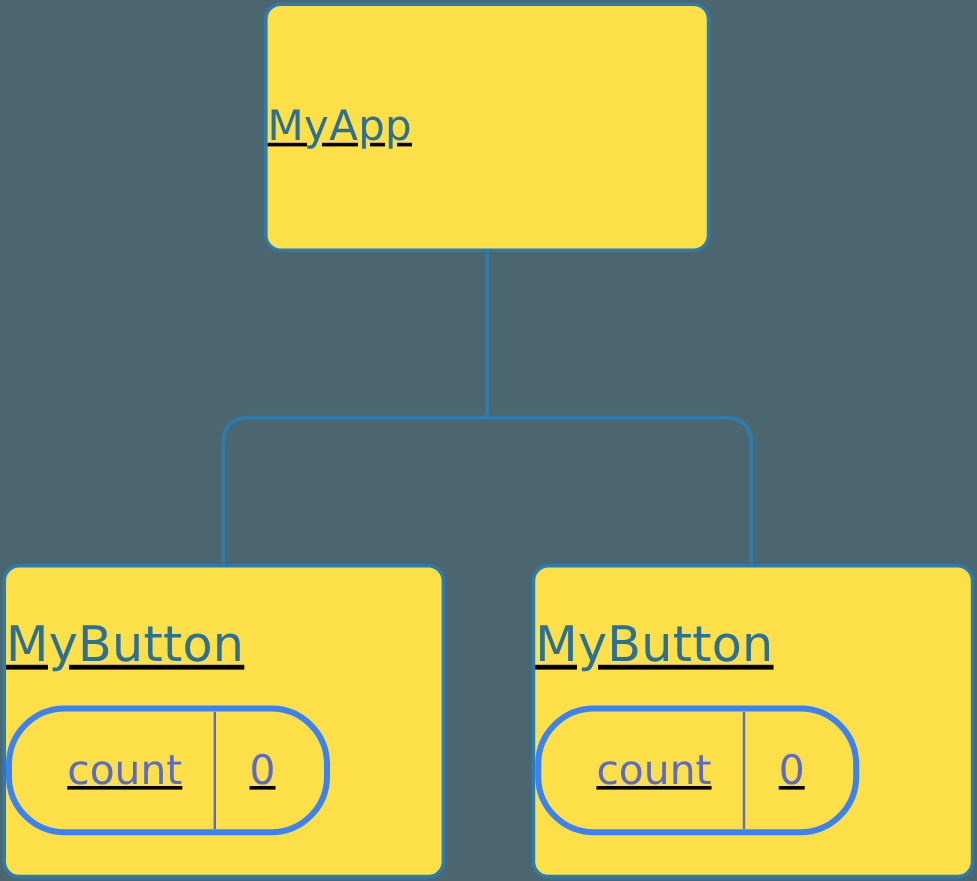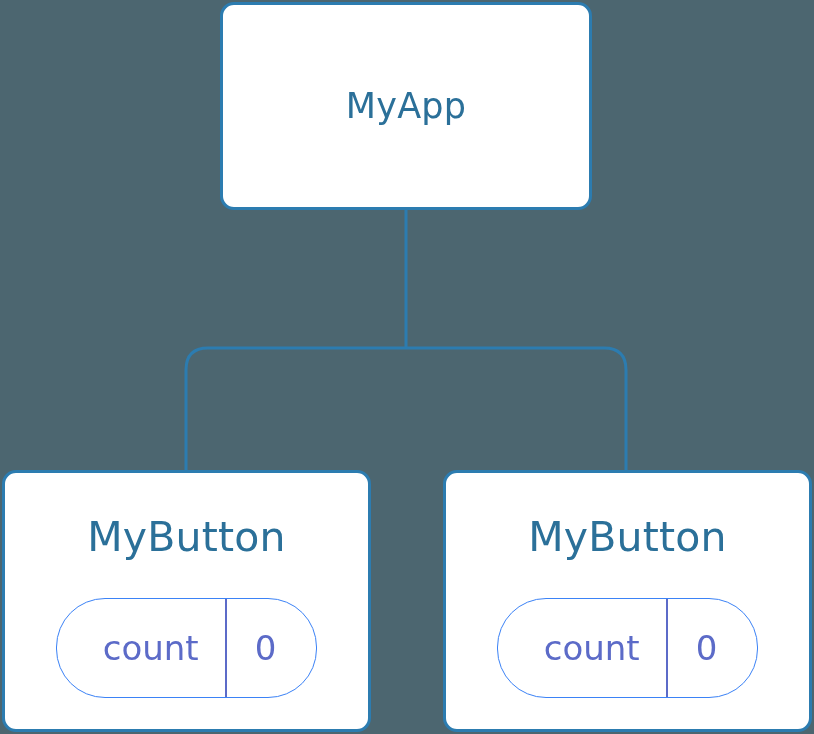--- a/index.html
+++ b/index.html
@@ -37,27 +37,28 @@
     stroke: #2c7cb0;
     stroke-width: 3;
     stroke-linecap: butt;
     stroke-linejoin: round;
   }
 
   
   .node-card {
     position: absolute;
     box-sizing: border-box;
-    background: #ffffff;
+    background: #fde047;
     border: 3px solid #2c7cb0;
     border-radius: 14px;
     display: flex;
     flex-direction: column;
-    align-items: center;
+    align-items: flex-start;
     justify-content: center;
+    text-decoration: underline;
   }
 
   .node-root {
     left: 220px;
     top: 2px;
     width: 372px;
     height: 208px;
   }
   .node-child-left {
     left: 2px;
@@ -83,25 +84,25 @@
     letter-spacing: 0.2px;
     line-height: 1;
     white-space: nowrap;
   }
   .node-root .node-title {
     font-size: 35px;
   }
 
   
   .state-pill {
-    margin-top: 40px;
+    margin-top: 30px;
     height: 98px;
     display: flex;
     align-items: stretch;
-    border: 1px solid #3b82f6;
+    border: 5px solid #3b82f6;
     border-radius: 49px;
     background: transparent;
     overflow: hidden;
   }
   .state-key {
     display: flex;
     align-items: center;
     justify-content: center;
     padding: 0 26px 0 46px;
     min-width: 128px;

